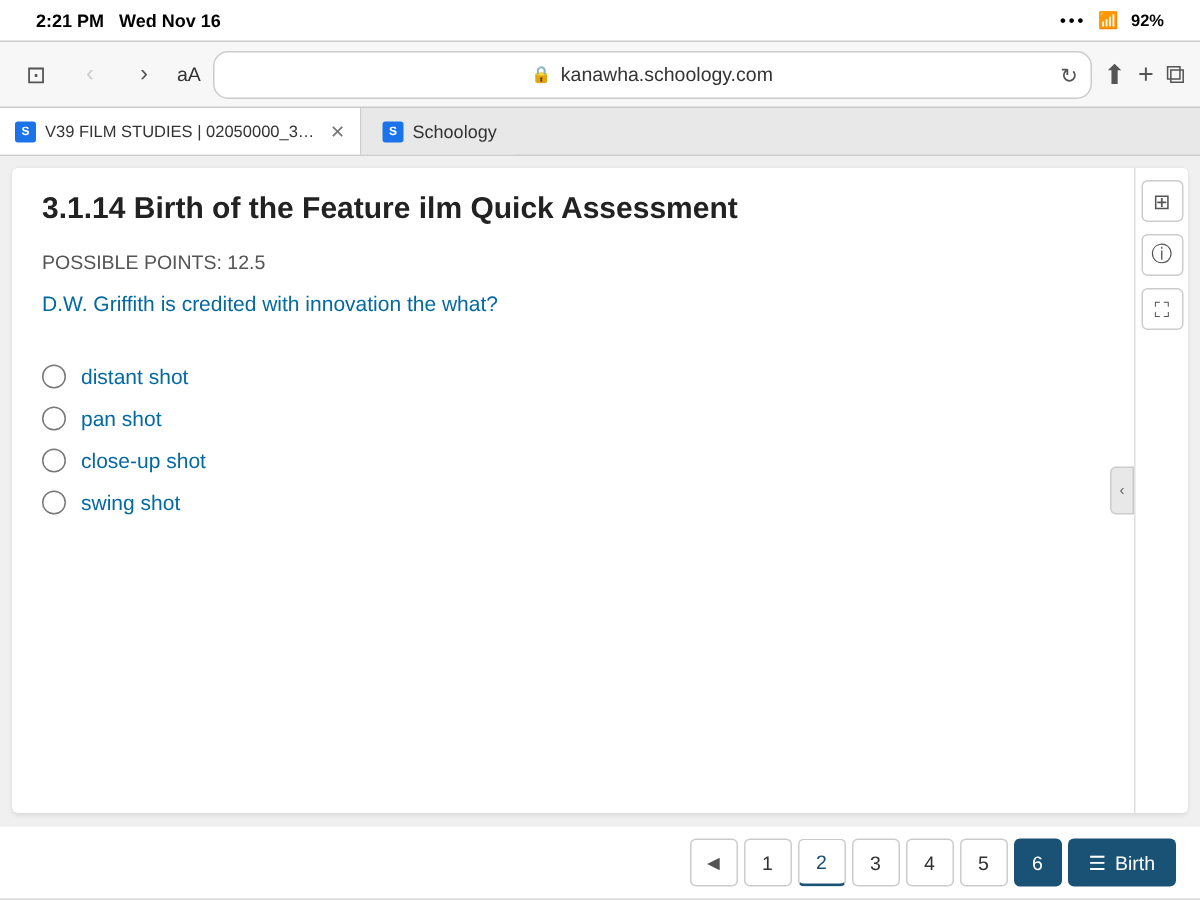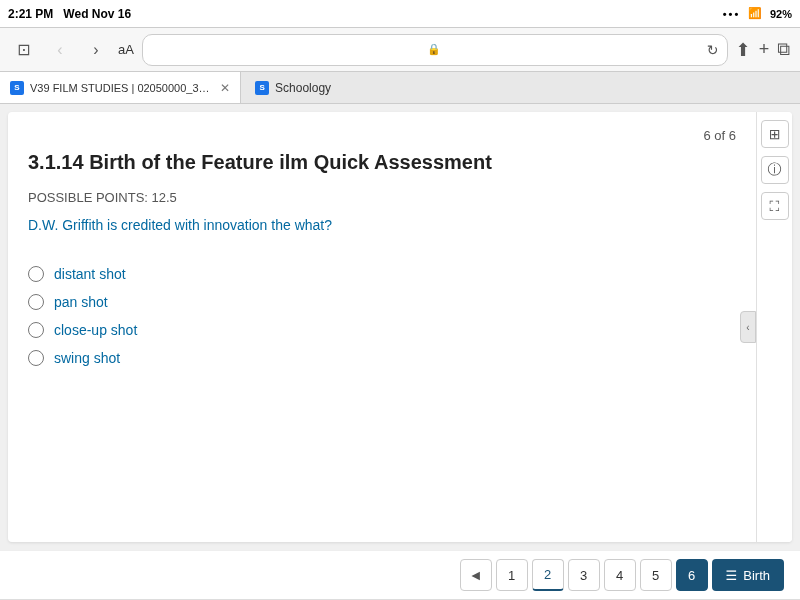--- a/index.html
+++ b/index.html
@@ -5,21 +5,21 @@
     * { box-sizing: border-box; margin: 0; padding: 0; }
     body { font-family: -apple-system, BlinkMacSystemFont, 'Helvetica Neue', Arial, sans-serif; background: #f0f0f0; width: 800px; height: 600px; overflow: hidden; position: relative; }
 
     
     .status-bar {
       background: white;
       height: 28px;
       display: flex;
       align-items: center;
       justify-content: space-between;
-      padding: 0 8px;
+      padding: 0 24px;
       font-size: 12px;
       font-weight: 600;
       border-bottom: 1px solid #ccc;
     }
     .status-left { display: flex; align-items: center; gap: 10px; }
     .status-right { display: flex; align-items: center; gap: 8px; font-size: 11px; }
 
     
     .browser-chrome {
       background: #f7f7f7;
@@ -274,20 +274,21 @@
   </div>
 </div>
 
 <div class="browser-chrome">
   <button class="browser-btn">⊡</button>
   <button class="browser-btn disabled">‹</button>
   <button class="browser-btn">›</button>
   <button class="aA-btn">aA</button>
   <div class="address-bar">
     <span class="lock-icon">🔒</span>
+    <span>kanawha.schoology.com</span>
     <span class="refresh-btn">↻</span>
   </div>
   <div class="browser-actions">
     <button class="browser-action-btn">⬆</button>
     <button class="browser-action-btn">+</button>
     <button class="browser-action-btn">⧉</button>
   </div>
 </div>
 
 <div class="browser-tabs">
@@ -298,21 +299,20 @@
   </div>
   <div class="tab2">
     <div class="tab-favicon">S</div>
     <span>Schoology</span>
   </div>
 </div>
 
 <div class="main-content">
   <div class="content-body">
 
-    <div class="page-counter">6 of 6</div>
 
     <div class="assessment-title">3.1.14 Birth of the Feature ilm Quick Assessment</div>
 
     <div class="possible-points">POSSIBLE POINTS: 12.5</div>
 
     <div class="question-text">D.W. Griffith is credited with innovation the what?</div>
 
     <div class="answer-option">
       <div class="radio-circle"></div>
       <span>distant shot</span>

